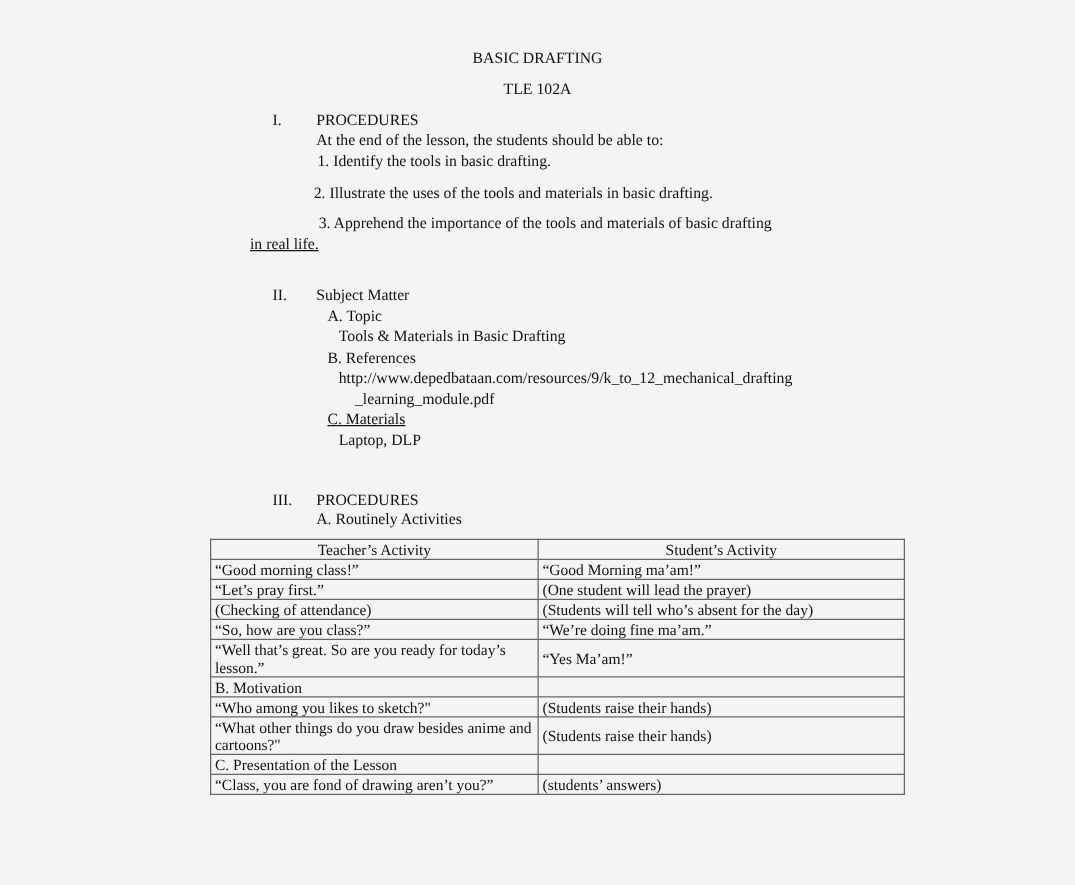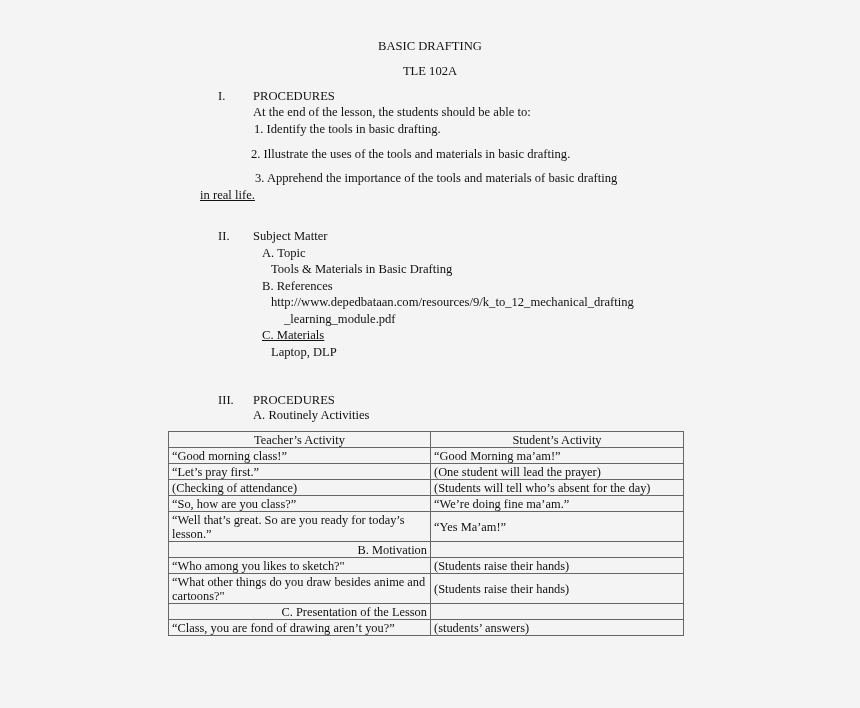--- a/index.html
+++ b/index.html
@@ -3,31 +3,31 @@
 <meta charset="utf-8">
 <style>
   html, body { margin:0; padding:0; }
   body {
     width:860px; height:708px; background:#f4f4f4; position:relative; overflow:hidden;
     font-family:"Liberation Serif","DejaVu Serif",serif; color:#111; font-size:12.6px;
   }
   .abs { position:absolute; white-space:nowrap; line-height:15px; }
   .center { left:0; width:860px; text-align:center; }
   table.lesson {
-    position:absolute; left:168px; top:431px; width:516px;
+    position:absolute; left:168px; top:431px; width:556px;
     border-collapse:collapse; font-size:12.4px; line-height:14px;
   }
   table.lesson td, table.lesson th {
     border:1.3px solid #666; padding:0 3px; vertical-align:middle; font-weight:normal;
   }
   table.lesson th { text-align:center; height:15px; }
   table.lesson td.c1 { width:255px; }
   table.lesson td { height:15px; }
   table.lesson tr.two td { height:29px; }
-  td.sub { text-align:right; }
+  td.sub { text-align:left; }
 </style>
 </head>
 <body>
 
 <div>
   <div class="abs center" style="top:39px;">BASIC DRAFTING</div>
   <div class="abs center" style="top:64px;">TLE 102A</div>
 
   <div class="abs" style="left:218px; top:89px;">I.</div>
   <div class="abs" style="left:253px; top:89px;">PROCEDURES</div>

